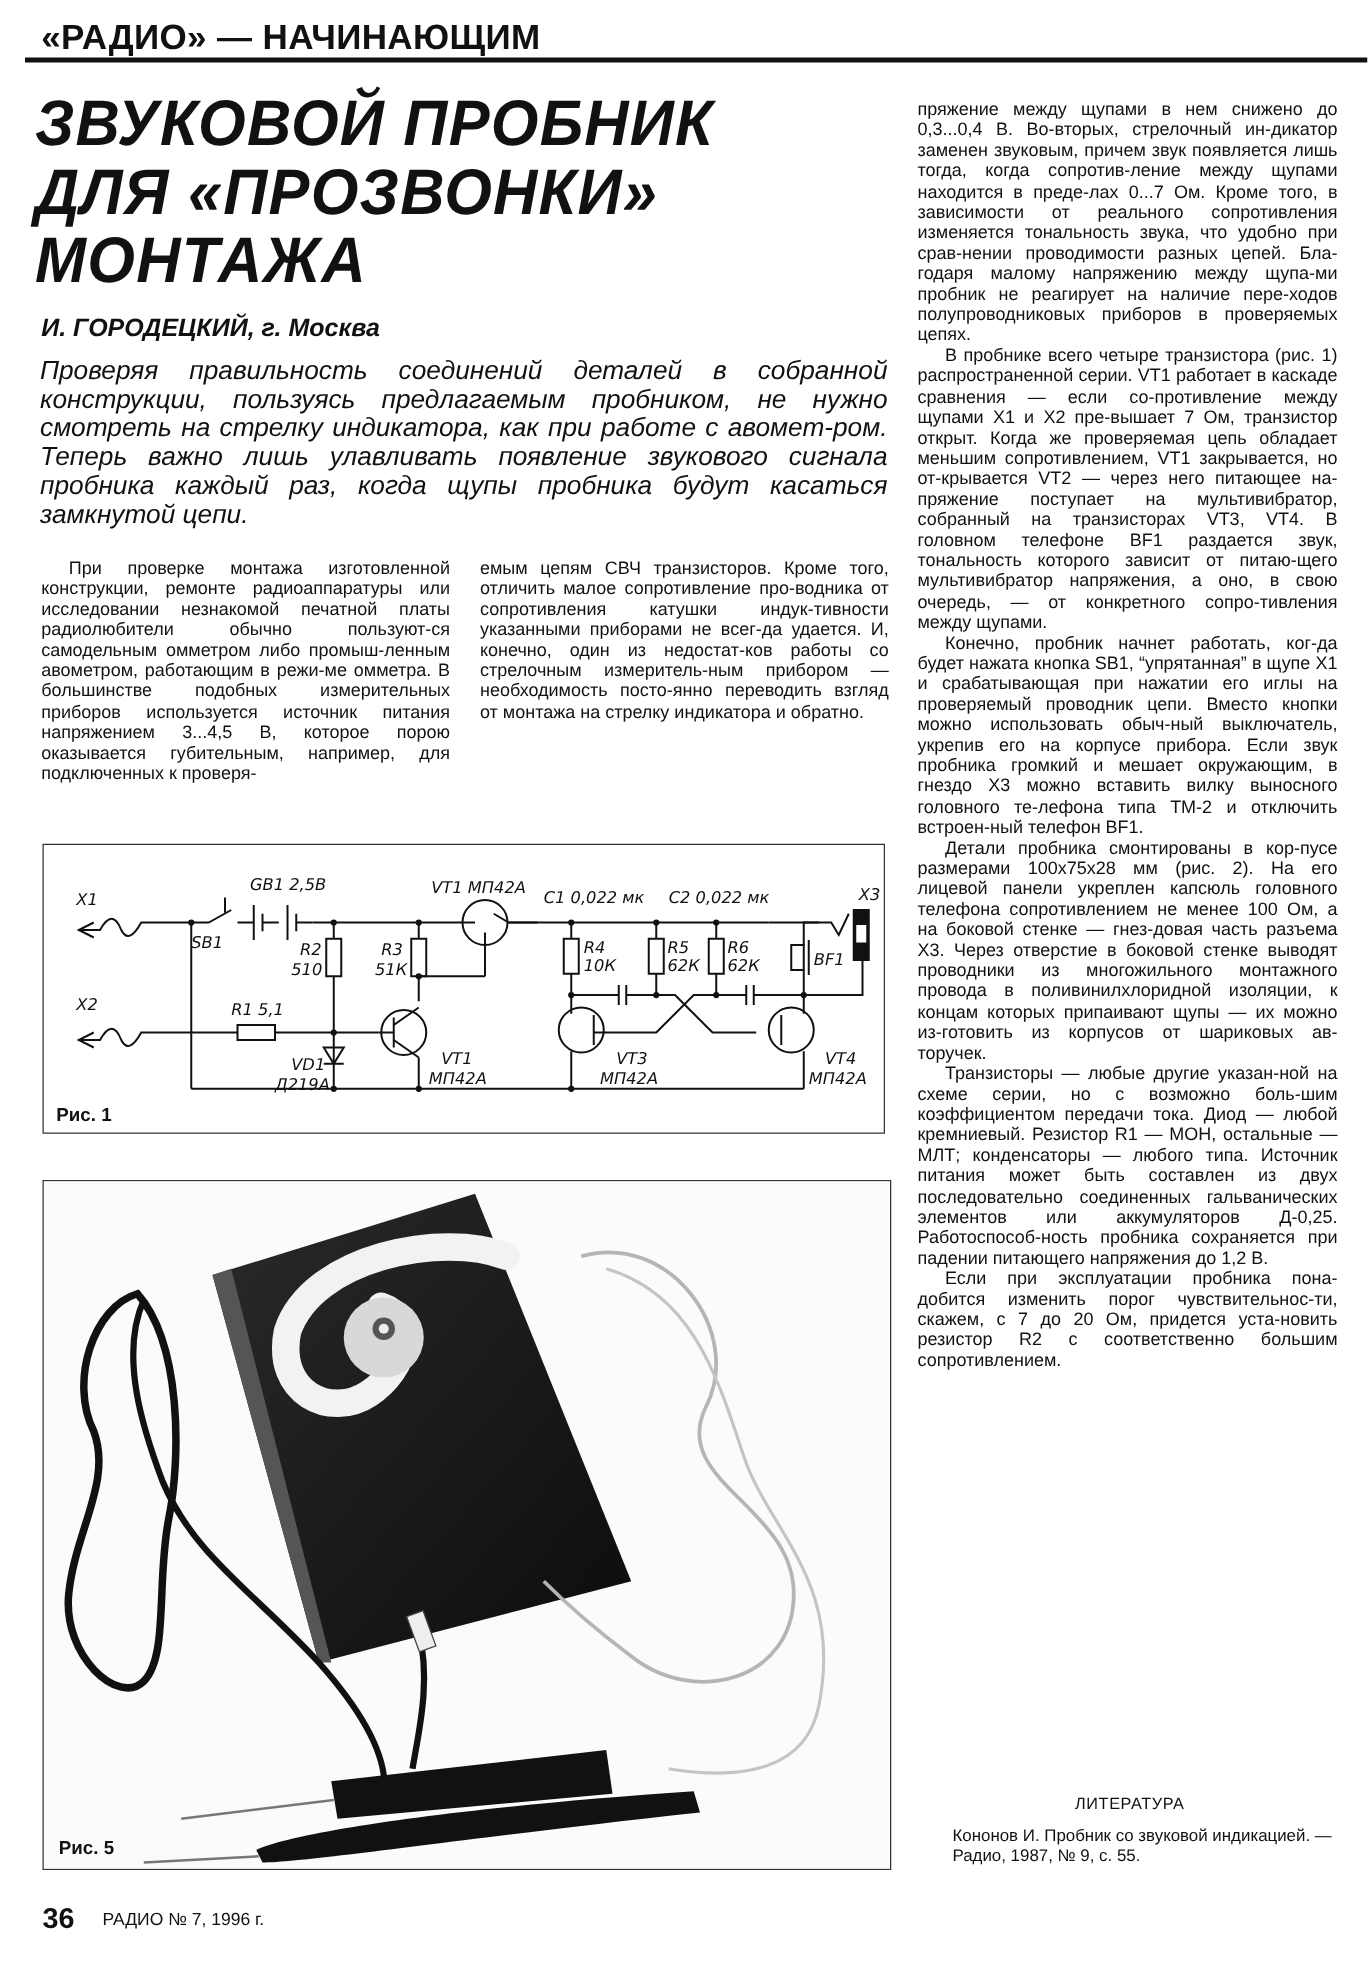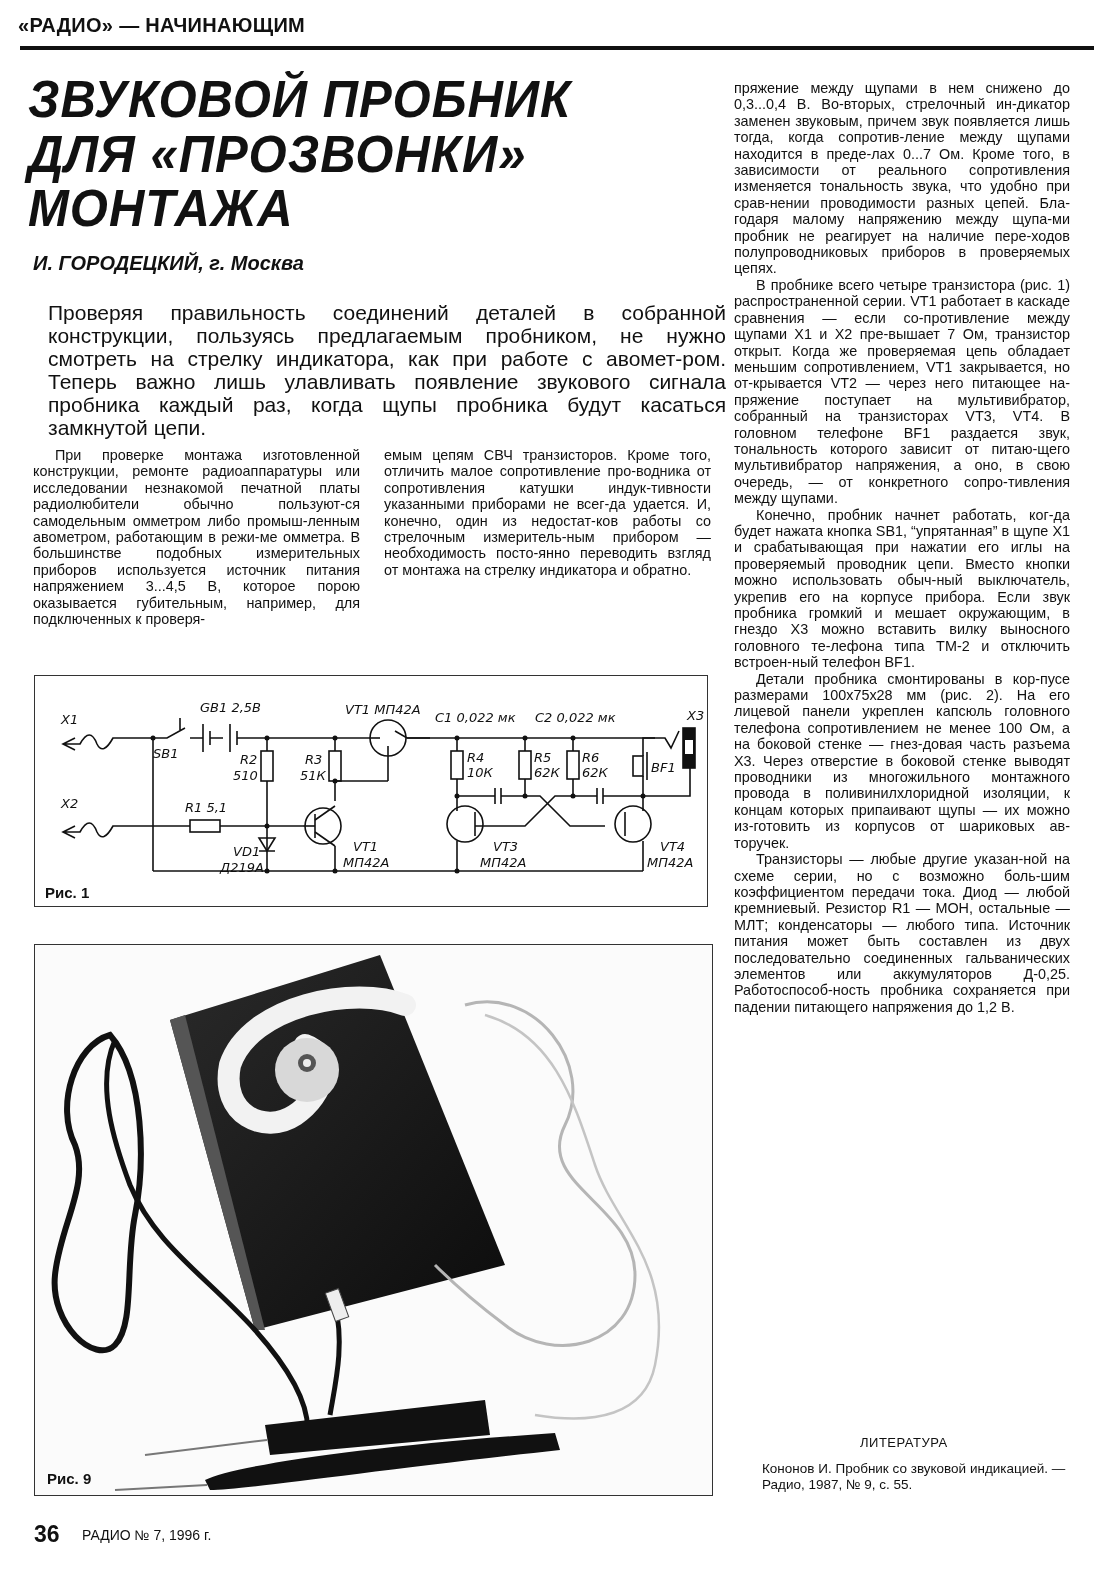--- a/index.html
+++ b/index.html
@@ -1,22 +1,22 @@
 <!DOCTYPE html>
 <html><head>
 <meta charset="utf-8">
 <style>
   html, body { margin: 0; padding: 0; background: #fff; }
   body { width: 1094px; height: 1571px; position: relative; overflow: hidden; color: #111; font-family: "Liberation Sans", sans-serif; }
   .abs { position: absolute; }
-  .section-label { left: 18px; top: 14px; font-weight: bold; font-size: 20px; letter-spacing: 0.3px; }
+  .section-label { left: 33px; top: 14px; font-weight: bold; font-size: 28px; letter-spacing: 0.3px; }
   .top-rule { left: 20px; top: 46px; width: 1074px; height: 4px; background: #111; }
   .title { left: 28px; top: 76px; font-size: 49px; line-height: 52px; font-weight: bold; font-style: italic; letter-spacing: 1px; margin: 0; transform: scaleY(1.05); }
   .author { left: 33px; top: 252px; font-size: 20px; font-weight: bold; font-style: italic; }
-  .lead { left: 32px; top: 285px; width: 678px; font-size: 21px; line-height: 23px; text-align: justify; margin: 16px; }
+  .lead { left: 32px; top: 285px; width: 678px; font-size: 21px; line-height: 23px; font-style: italic; text-align: justify; margin: 0; }
   .col { font-size: 14.4px; line-height: 16.4px; text-align: justify; }
   .col p { margin: 0; text-indent: 22px; }
   .col p.noindent { text-indent: 0; }
   .col1 { left: 33px; top: 447px; width: 327px; }
   .col2 { left: 384px; top: 447px; width: 327px; }
   .col3 { left: 734px; top: 80px; width: 336px; }
   .fig { border: 1.5px solid #333; background: #fff; }
   .fig1 { left: 34px; top: 675px; width: 672px; height: 230px; text-align: center; }
   .fig2 { left: 34px; top: 944px; width: 677px; height: 550px; overflow: hidden; }
   .fig-caption { font-weight: bold; font-size: 15px; position: absolute; }
@@ -49,20 +49,21 @@
 <div class="abs col col2">
   <p class="noindent">емым цепям СВЧ транзисторов. Кроме того, отличить малое сопротивление про-водника от сопротивления катушки индук-тивности указанными приборами не всег-да удается. И, конечно, один из недостат-ков работы со стрелочным измеритель-ным прибором — необходимость посто-янно переводить взгляд от монтажа на стрелку индикатора и обратно.</p>
 </div>
 
 <div class="abs col col3">
   <p class="noindent">пряжение между щупами в нем снижено до 0,3...0,4 В. Во-вторых, стрелочный ин-дикатор заменен звуковым, причем звук появляется лишь тогда, когда сопротив-ление между щупами находится в преде-лах 0...7 Ом. Кроме того, в зависимости от реального сопротивления изменяется тональность звука, что удобно при срав-нении проводимости разных цепей. Бла-годаря малому напряжению между щупа-ми пробник не реагирует на наличие пере-ходов полупроводниковых приборов в проверяемых цепях.</p>
   <p>В пробнике всего четыре транзистора (рис. 1) распространенной серии. VT1 работает в каскаде сравнения — если со-противление между щупами X1 и X2 пре-вышает 7 Ом, транзистор открыт. Когда же проверяемая цепь обладает меньшим сопротивлением, VT1 закрывается, но от-крывается VT2 — через него питающее на-пряжение поступает на мультивибратор, собранный на транзисторах VT3, VT4. В головном телефоне BF1 раздается звук, тональность которого зависит от питаю-щего мультивибратор напряжения, а оно, в свою очередь, — от конкретного сопро-тивления между щупами.</p>
   <p>Конечно, пробник начнет работать, ког-да будет нажата кнопка SB1, “упрятанная” в щупе X1 и срабатывающая при нажатии его иглы на проверяемый проводник цепи. Вместо кнопки можно использовать обыч-ный выключатель, укрепив его на корпусе прибора. Если звук пробника громкий и мешает окружающим, в гнездо X3 можно вставить вилку выносного головного те-лефона типа ТМ-2 и отключить встроен-ный телефон BF1.</p>
   <p>Детали пробника смонтированы в кор-пусе размерами 100x75x28 мм (рис. 2). На его лицевой панели укреплен капсюль головного телефона сопротивлением не менее 100 Ом, а на боковой стенке — гнез-довая часть разъема X3. Через отверстие в боковой стенке выводят проводники из многожильного монтажного провода в поливинилхлоридной изоляции, к концам которых припаивают щупы — их можно из-готовить из корпусов от шариковых ав-торучек.</p>
   <p>Транзисторы — любые другие указан-ной на схеме серии, но с возможно боль-шим коэффициентом передачи тока. Диод — любой кремниевый. Резистор R1 — МОН, остальные — МЛТ; конденсаторы — любого типа. Источник питания может быть составлен из двух последовательно соединенных гальванических элементов или аккумуляторов Д-0,25. Работоспособ-ность пробника сохраняется при падении питающего напряжения до 1,2 В.</p>
+  <p>Если при эксплуатации пробника пона-добится изменить порог чувствительнос-ти, скажем, с 7 до 20 Ом, придется уста-новить резистор R2 с соответственно большим сопротивлением.</p>
 </div>
 
 <div class="abs lit-head">ЛИТЕРАТУРА</div>
 <div class="abs lit-ref">Кононов И. Пробник со звуковой индикацией. — Радио, 1987, № 9, с. 55.</div>
 
 <div class="abs fig fig1">
   <svg width="672" height="230" viewBox="0 0 672 230">
     <g stroke="#111" stroke-width="1.6" fill="none">
 
       <path d="M40 62 L28 68 L40 74 M28 68 L45 68 Q55 50 62 68 Q68 80 78 62 L118 62"></path>
@@ -212,17 +213,17 @@
     <rect x="295" y="345" width="14" height="30" fill="#eee" stroke="#444" transform="rotate(-20 302 360)"></rect>
 
     <path d="M430 60 C500 40 560 120 530 180 C500 240 600 260 600 330 C600 400 520 420 470 380 C430 350 410 330 400 320" stroke="#b5b5b5" stroke-width="3" fill="none"></path>
     <path d="M450 70 C520 90 540 160 560 220 C580 280 640 320 620 420 C610 470 560 480 500 470" stroke="#c4c4c4" stroke-width="2.5" fill="none"></path>
 
     <path d="M230 480 L450 455 L455 490 L235 510 Z" fill="#111"></path>
     <line x1="110" y1="510" x2="232" y2="495" stroke="#777" stroke-width="2"></line>
     <path d="M170 535 C200 520 340 500 520 488 L525 505 C340 525 210 545 175 545 Z" fill="#111"></path>
     <line x1="80" y1="545" x2="172" y2="540" stroke="#777" stroke-width="2"></line>
   </svg>
-  <div class="fig-caption" style="left:12px; top:525px;">Рис. 9</div>
+  <div class="fig-caption" style="left:12px; top:525px;">Рис. 5</div>
 </div>
 
 <div class="abs footer-num">36</div>
 <div class="abs footer-text">РАДИО № 7, 1996 г.</div>
 
 </body></html>

